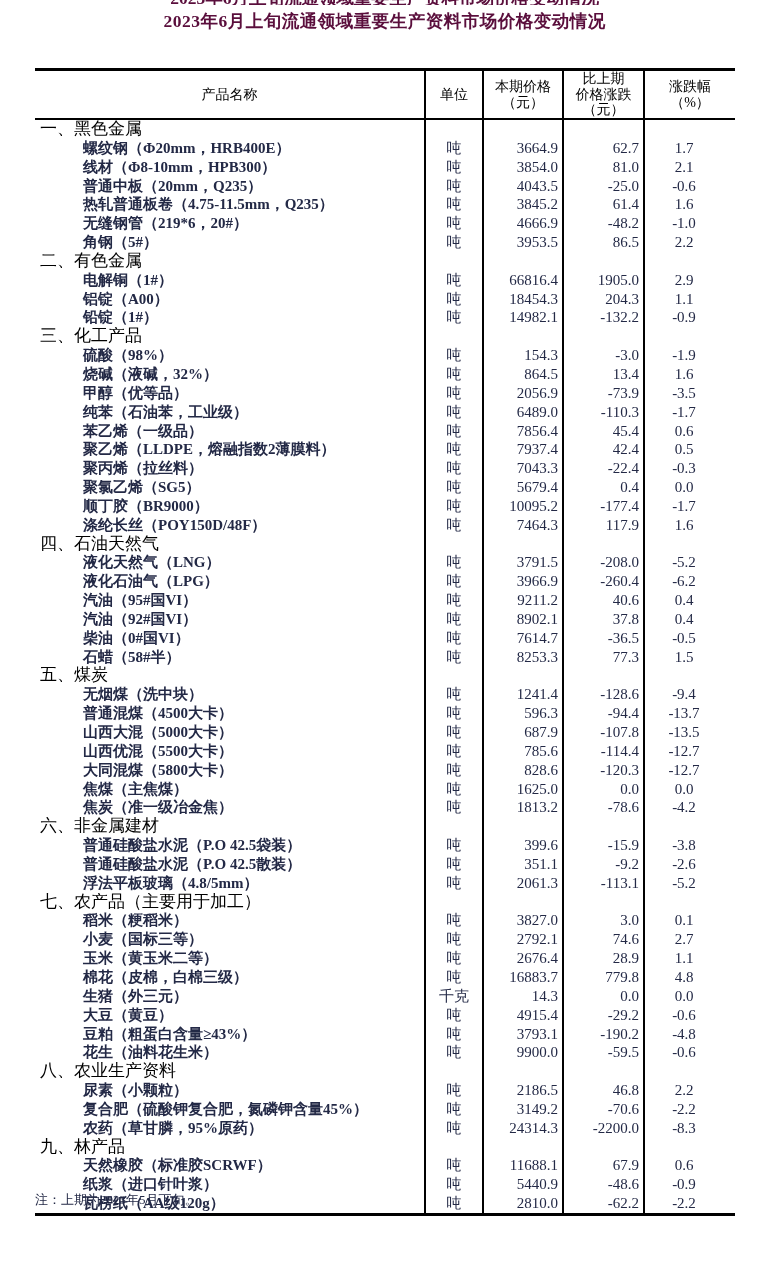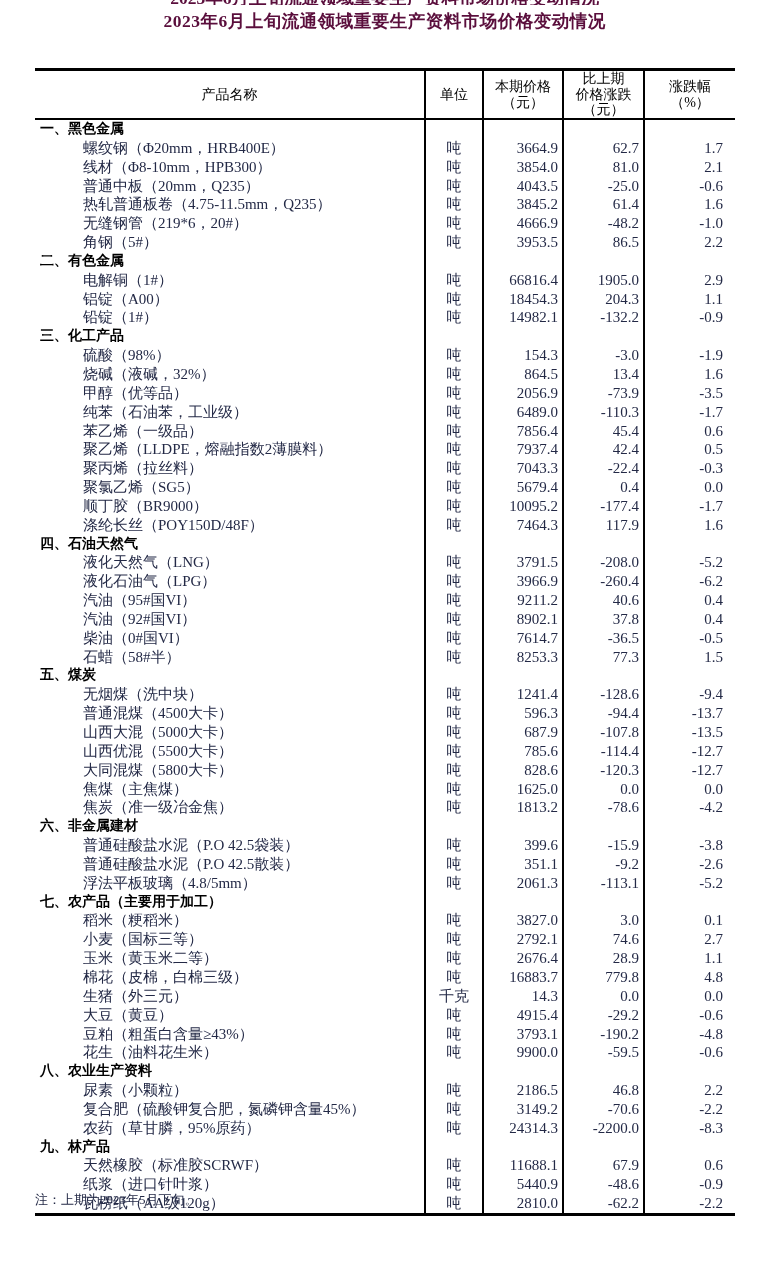--- a/index.html
+++ b/index.html
@@ -56,30 +56,30 @@
   .price-table td{
     height:18.85px;
     line-height:18.85px;
     font-size:15px;
     padding:0;
     white-space:nowrap;
     overflow:hidden;
     vertical-align:middle;
   }
   .v{border-left:2px solid var(--border,#000);}
-  td.name{text-align:left;padding-left:48px;}
+  td.name{text-align:left;padding-left:48px;font-weight:bold;}
   tr.section-row td.name{
     padding-left:5px;
-    font-weight:bold;
+    font-weight:normal;
     color:var(--heading,#000);
-    font-size:14px;
+    font-size:17px;
   }
   td.unit{text-align:center;}
   td.num{text-align:right;padding-right:4px;}
-  td.pct{text-align:right;padding-right:12px;}
+  td.pct{text-align:center;padding-right:12px;}
   .note{
     position:absolute;top:1191px;left:35px;
     font-size:13px;
     color:var(--text,#232946);
   }
 </style>
 </head>
 <body>
 
 <div class="page">

